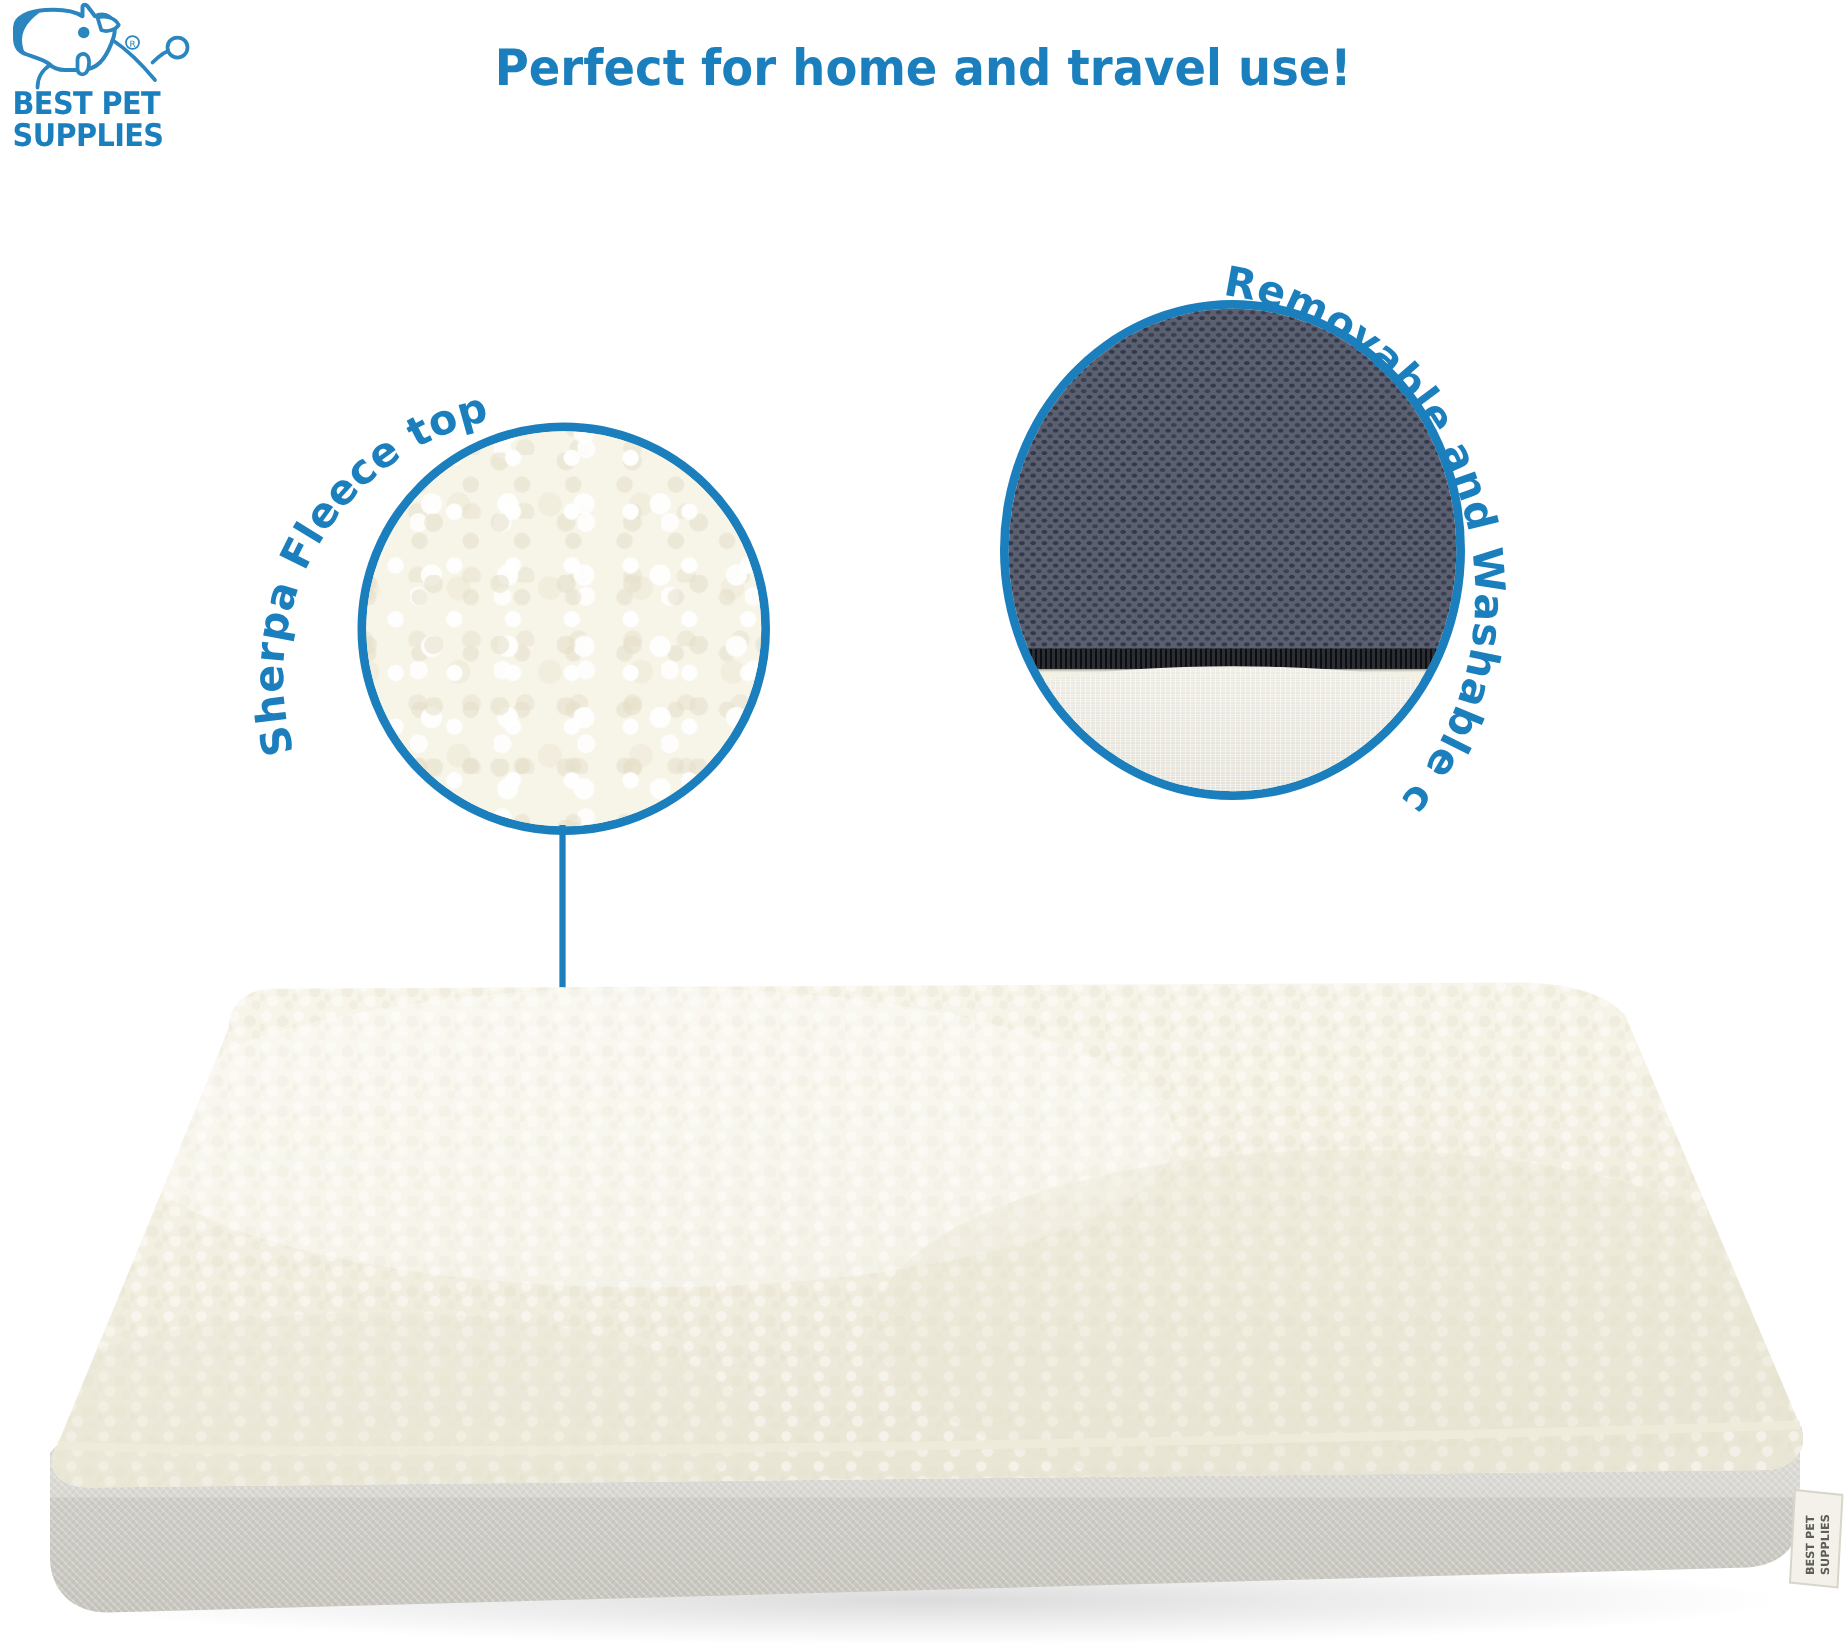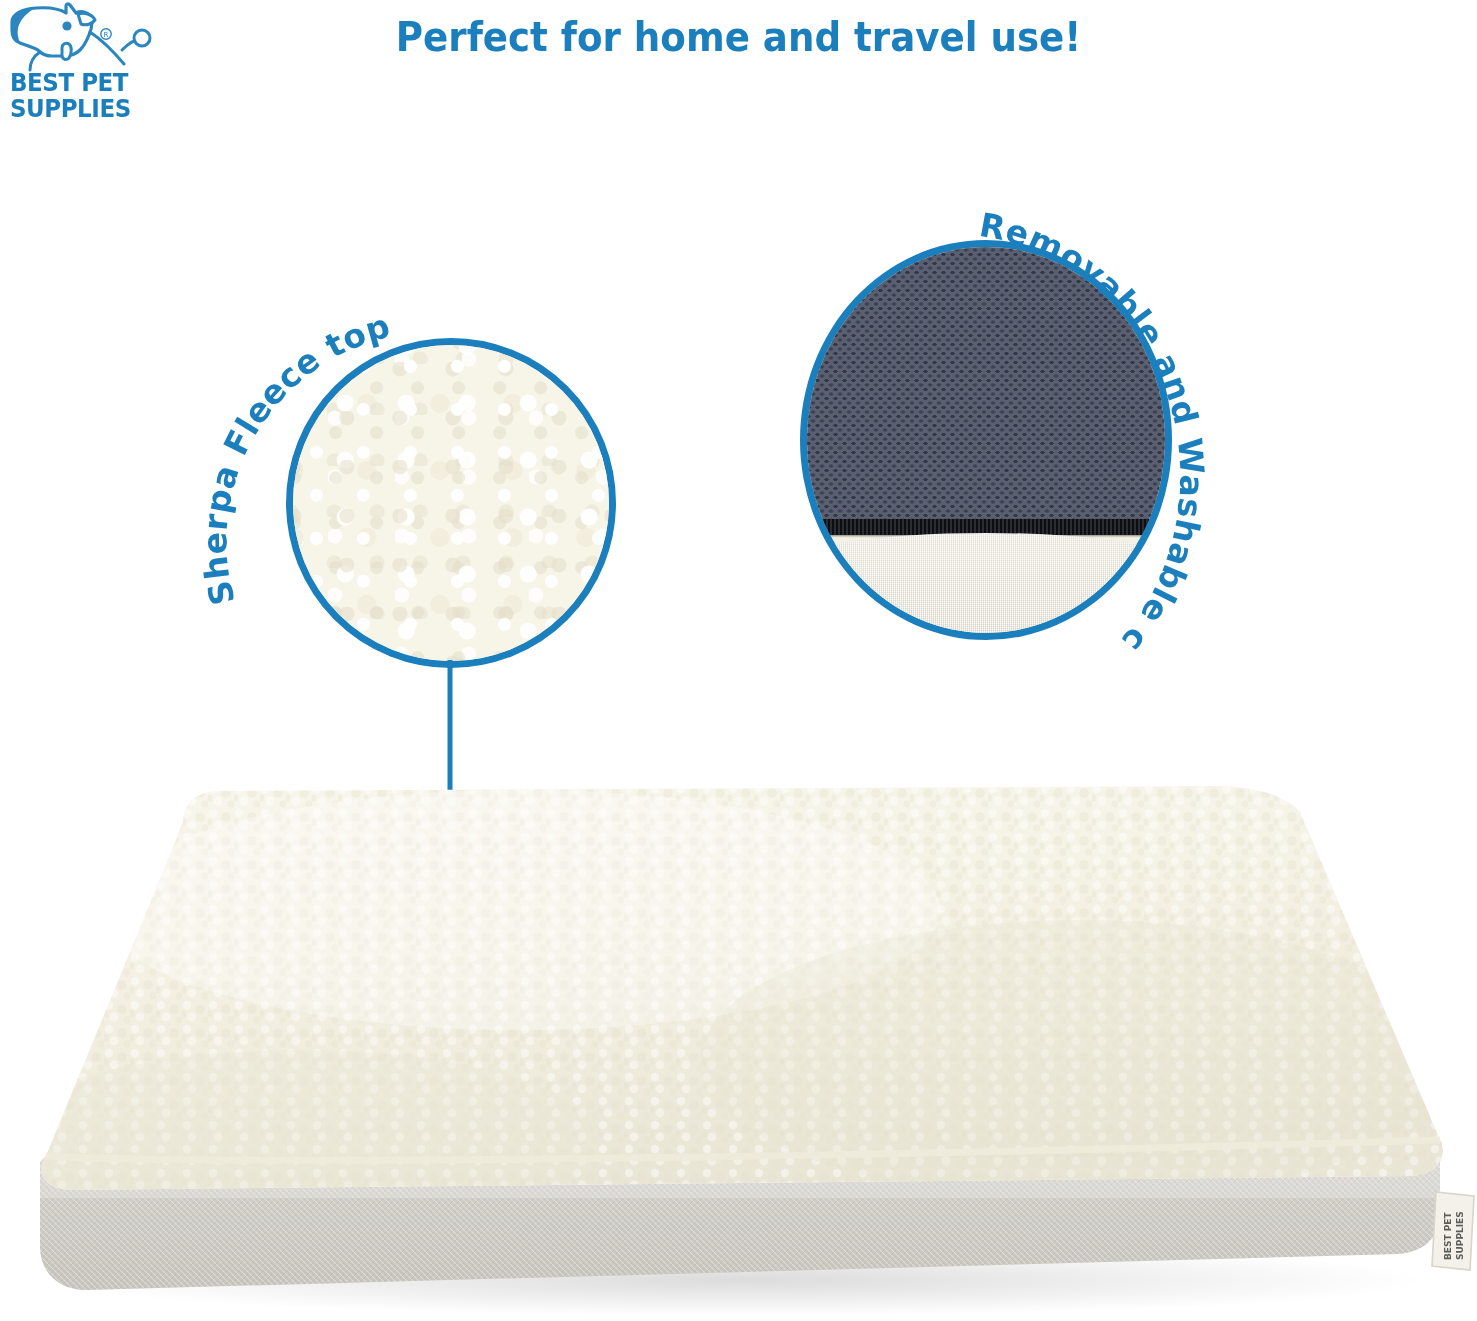--- a/index.html
+++ b/index.html
@@ -37,21 +37,21 @@
     transform: scaleX(0.92);
     transform-origin: left center;
   }
   #logo-line1 { top: 68px; }
   #logo-line2 { top: 94px; }
 
   
   #headline {
     position: absolute;
     left: 0;
-    top: 14px;
+    top: 32px;
     width: 1477px;
     text-align: center;
     color: #1b7fbd;
     font-family: "DejaVu Sans", sans-serif;
     font-weight: bold;
     font-size: 40px;
     letter-spacing: 0px;
   }
   #headline span {
     display: inline-block;

